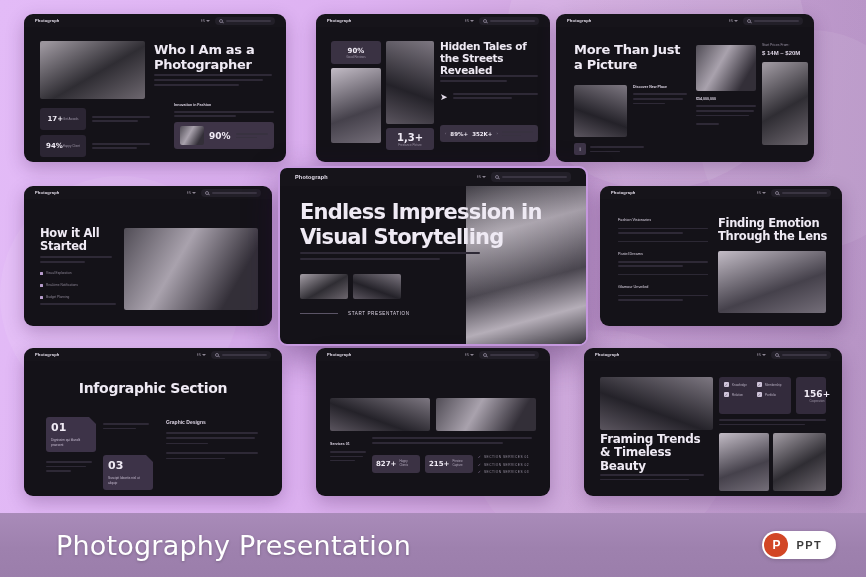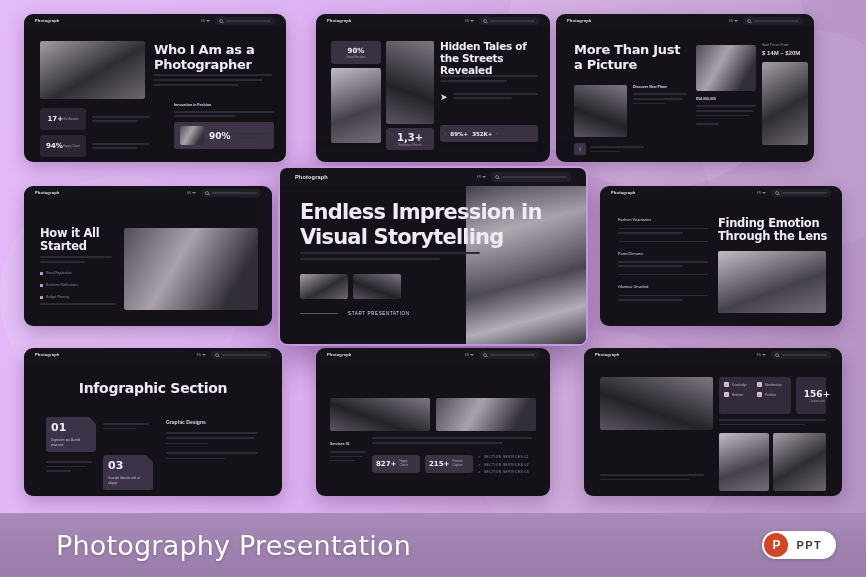--- a/index.html
+++ b/index.html
@@ -668,20 +668,21 @@
         </div>
       </div>
       <div class="s9-cnt">
         <div class="stat-n" style="font-size:9px">156+</div>
         <div class="stat-l" style="font-size:2.8px">Cooperation</div>
       </div>
       <div class="s9-para">
         <div class="lorem" style="height:1.7px;margin-bottom:3px;width:100%"></div>
         <div class="lorem" style="height:1.7px;width:80%"></div>
       </div>
+      <div class="h-title s9-title">Framing Trends &amp; Timeless Beauty</div>
       <div class="s9-sub">
         <div class="lorem" style="height:1.7px;margin-bottom:3px;width:100%"></div>
         <div class="lorem" style="height:1.7px;width:86%"></div>
       </div>
       <div class="img d s9-p1"></div>
       <div class="img a s9-p2"></div>
     </div>
   </div>
 
   <div class="footer">

